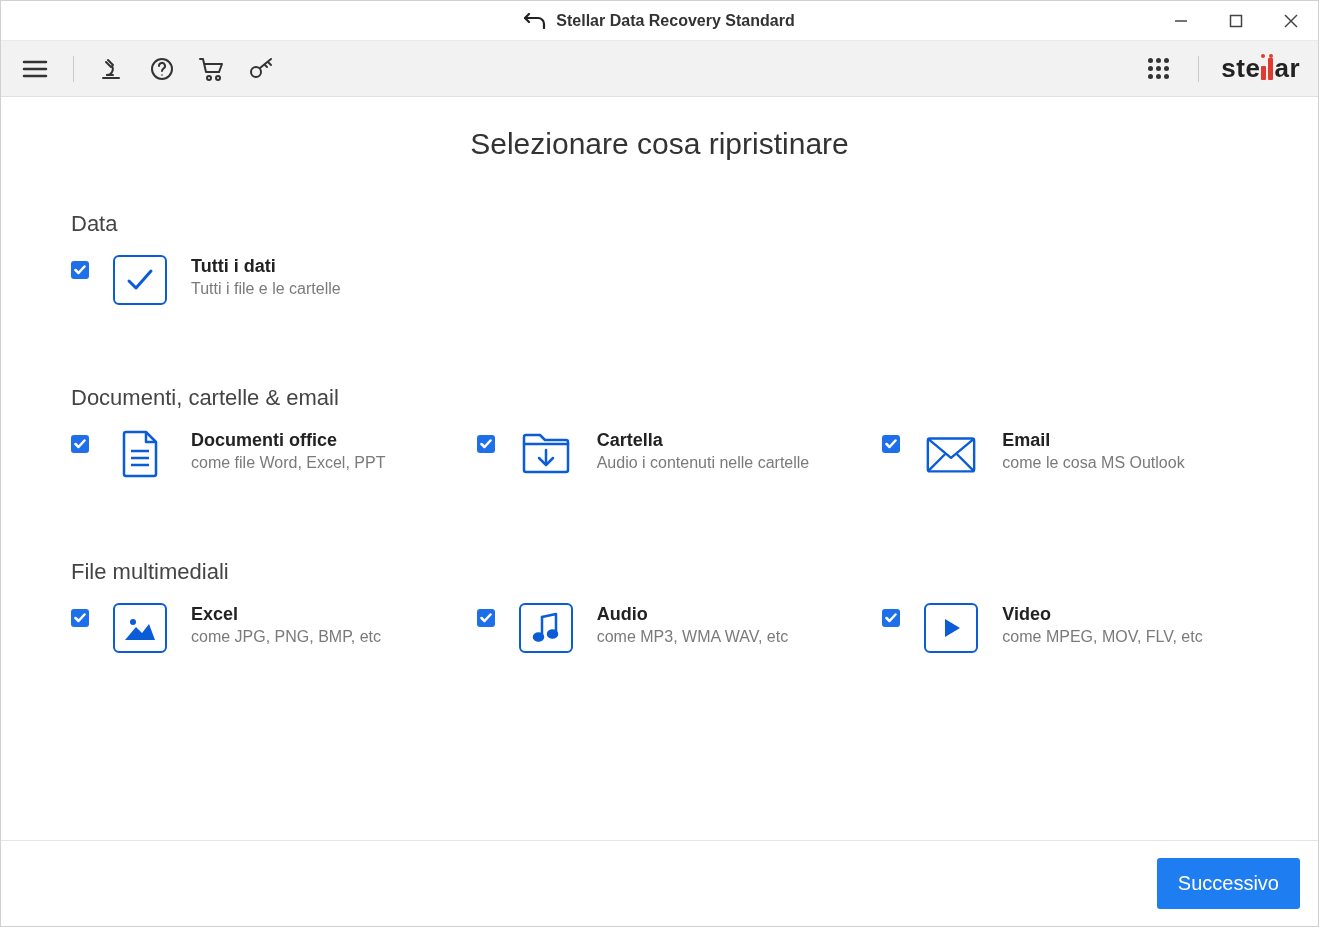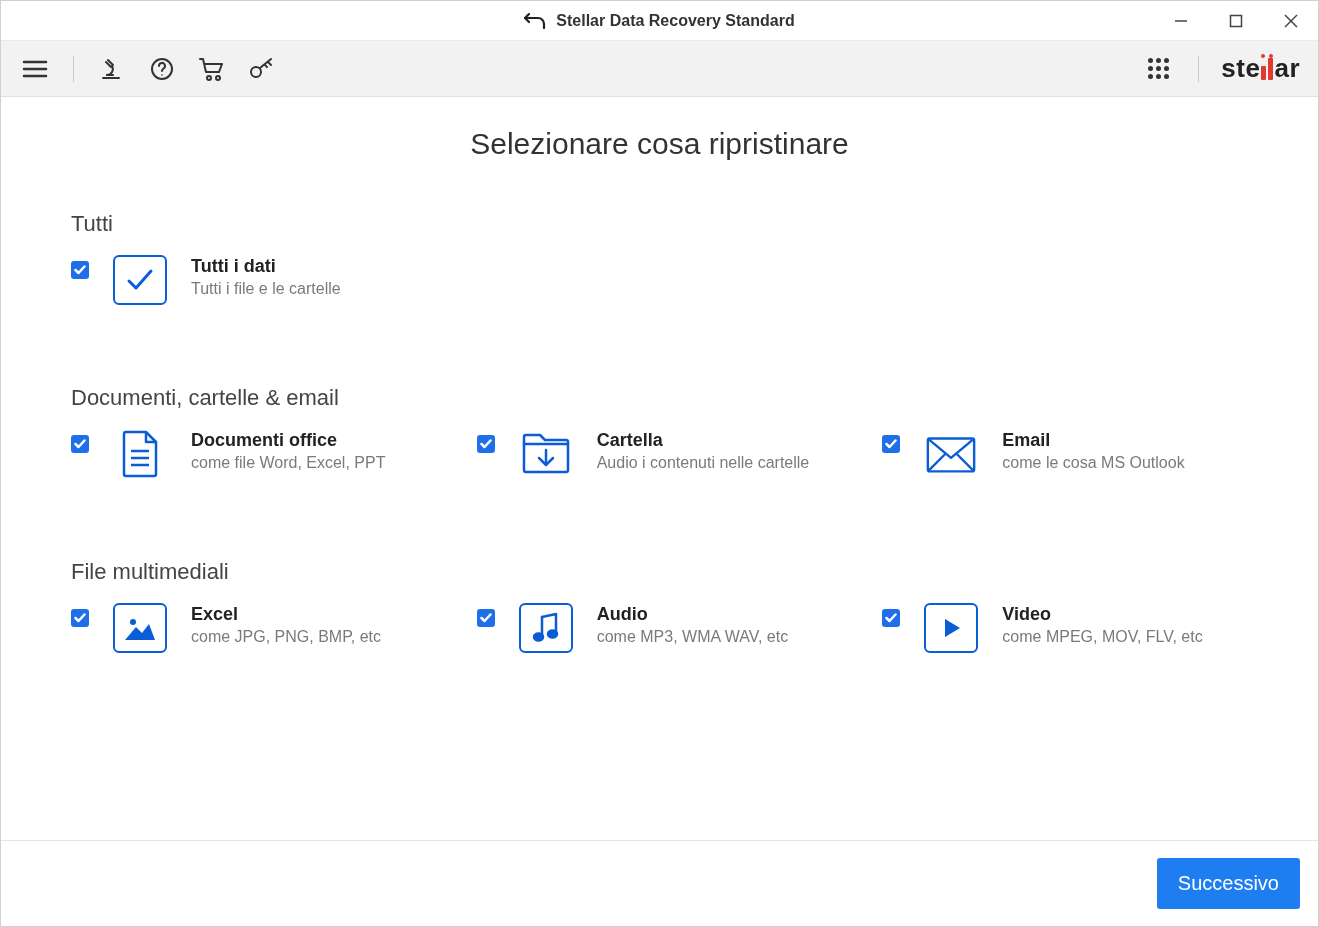--- a/index.html
+++ b/index.html
@@ -212,21 +212,21 @@
         </span>
         <span>ar</span>
       </div>
     </div>
   </div>
 
   <div class="content">
     <div class="page-title">Selezionare cosa ripristinare</div>
 
     <div class="section">
-      <div class="section-title">Tutti</div>
+      <div class="section-title">Data</div>
       <div class="row">
         <div class="option">
           <div class="checkbox">
             <svg width="12" height="10" viewBox="0 0 12 10" fill="none" stroke="#fff" stroke-width="2.5" stroke-linecap="round" stroke-linejoin="round">
                 <polyline points="1.5,5 4.5,8 10.5,1.5"></polyline>
               </svg>
           </div>
           <div class="opt-icon">
             <svg width="30" height="26" viewBox="0 0 30 26" fill="none" stroke="currentColor" stroke-width="3" stroke-linecap="round" stroke-linejoin="round">
                 <polyline points="4,14 11,21 26,4"></polyline>

